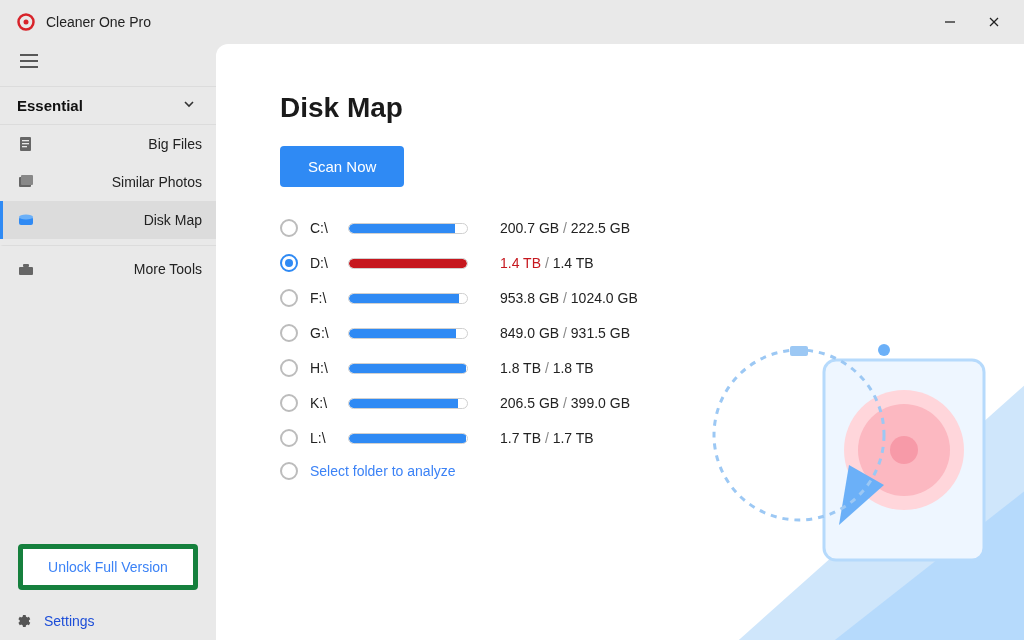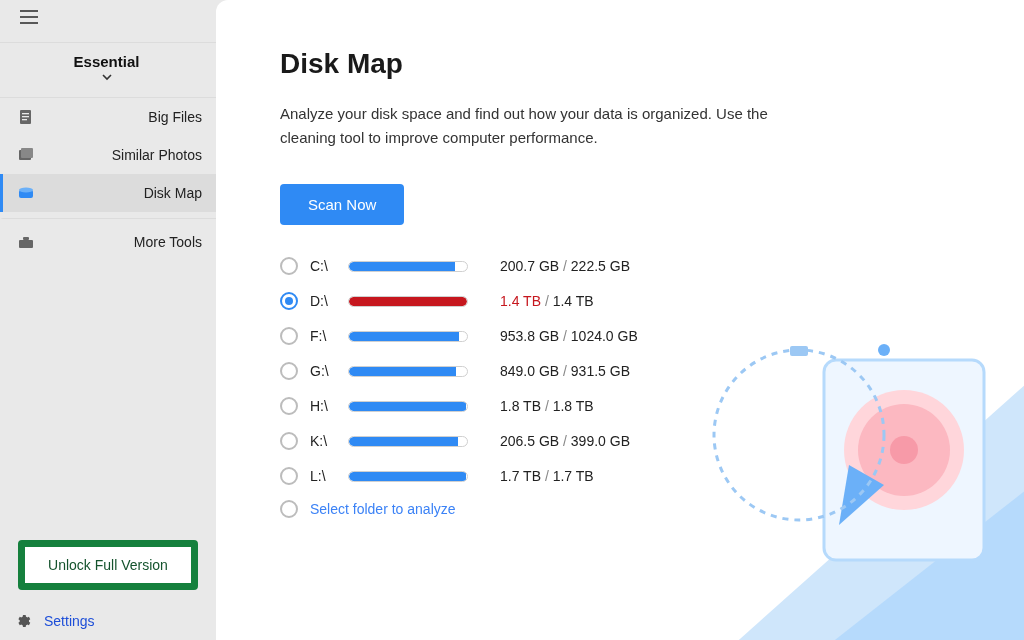--- a/index.html
+++ b/index.html
@@ -6,28 +6,28 @@
   html, body { width: 1024px; height: 640px; overflow: hidden; background: #e9e9e9; }
   .window { width: 1024px; height: 640px; background: #e9e9e9; display: flex; flex-direction: column; }
   .titlebar { height: 44px; display: flex; align-items: center; padding: 0 8px 0 16px; }
   .titlebar .logo { width: 20px; height: 20px; margin-right: 10px; display:flex; align-items:center; justify-content:center;}
   .titlebar .title { font-size: 14px; color: #222; flex: 1; }
   .win-controls { display: flex; gap: 0; }
   .win-btn { width: 44px; height: 30px; display: flex; align-items: center; justify-content: center; color: #333; }
   .body { flex: 1; display: flex; min-height: 0; }
   .sidebar { width: 216px; background: #e9e9e9; display: flex; flex-direction: column; padding-top: 4px; }
   .hamburger { padding: 6px 20px 14px 20px; color: #333; }
-  .section-header { display: flex; align-items: center; justify-content: space-between; padding: 10px 20px 10px 17px; font-size: 15px; font-weight: 600; color: #111; border-top: 1px solid #dcdcdc; cursor:pointer;flex-direction:column;}
+  .section-header { display: flex; align-items: center; justify-content: space-between; padding: 10px 20px 10px 17px; font-size: 15px; font-weight: 600; color: #111; border-top: 1px solid #dcdcdc; cursor:pointer;}
   .section-header.first { border-top: 1px solid #dcdcdc; border-bottom: 1px solid #dcdcdc; }
   .nav-item { display: flex; align-items: center; gap: 12px; padding: 10px 14px; font-size: 14px; color: #222; cursor: pointer; border-left: 3px solid transparent; justify-content: space-between;}
   .nav-item.active { background: #dcdcdc; border-left: 3px solid #2f8af4; }
   .nav-icon { width: 18px; height: 18px; display: flex; align-items: center; justify-content: center; color: #555; }
   .nav-icon.blue { color: #2f8af4; }
   .sidebar-spacer { flex: 1; }
-  .unlock-btn { margin: 0 18px 14px 18px; background: #fff; border: 7px solid #15803d; border-radius: 4px; padding: 10px 12px; font-size: 14px; color: #14532d; text-align: center; cursor:pointer;}
+  .unlock-btn { margin: 0 18px 14px 18px; background: #fff; border: 5px solid #15803d; border-radius: 4px; padding: 10px 12px; font-size: 14px; color: #3b82f6; text-align: center; cursor:pointer;}
   .settings-row { display: flex; align-items: center; gap: 12px; padding: 8px 14px 10px 14px; font-size: 14px; color: #1d4ed8; cursor:pointer;}
   .main { flex: 1; background: #fff; border-top-left-radius: 12px; padding: 48px 0 0 64px; position: relative; overflow: hidden; }
   .page-title { font-size: 28px; font-weight: 700; color: #1a1a1a; margin-bottom: 22px; }
   .page-desc { font-size: 15px; color: #333; line-height: 1.6; max-width: 520px; margin-bottom: 34px; }
   .scan-btn { background: #2f8af4; color: #fff; border: none; border-radius: 4px; padding: 12px 28px; font-size: 15px; cursor: pointer; margin-bottom: 30px; }
   .disk-list { display: flex; flex-direction: column; gap: 13px; }
   .disk-row { display: flex; align-items: center; gap: 12px; height: 22px;}
   .radio { width: 18px; height: 18px; border: 2px solid #bcbcbc; border-radius: 50%; background: #fff; display:flex; align-items:center; justify-content:center; cursor:pointer; flex-shrink:0;}
   .radio.selected { border-color: #2f8af4; }
   .radio.selected::after { content: ""; width: 8px; height: 8px; background: #2f8af4; border-radius: 50%; }
@@ -43,20 +43,42 @@
   .select-folder-row { display: flex; align-items: center; gap: 12px; }
   .select-folder-link { color: #3b82f6; font-size: 14px; cursor: pointer; }
   
   .illus { position: absolute; right: -40px; bottom: -40px; width: 480px; height: 480px; pointer-events:none; }
 </style>
 </head>
 <body>
 
 <div class="window">
 
+  <div class="titlebar">
+    <span class="logo">
+      <svg viewBox="0 0 24 24" width="20" height="20">
+          <circle cx="12" cy="12" r="9" fill="none" stroke="#d8232a" stroke-width="3"></circle>
+          <circle cx="12" cy="12" r="3" fill="#d8232a"></circle>
+        </svg>
+    </span>
+    <span class="title">Cleaner One Pro</span>
+    <div class="win-controls">
+      <div class="win-btn">
+        <svg width="12" height="12" viewBox="0 0 12 12">
+            <line x1="1" y1="6" x2="11" y2="6" stroke="#222" stroke-width="1.3"></line>
+          </svg>
+      </div>
+      <div class="win-btn">
+        <svg width="12" height="12" viewBox="0 0 12 12">
+            <line x1="2" y1="2" x2="10" y2="10" stroke="#222" stroke-width="1.3"></line>
+            <line x1="10" y1="2" x2="2" y2="10" stroke="#222" stroke-width="1.3"></line>
+          </svg>
+      </div>
+    </div>
+  </div>
 
   <div class="body">
 
     <div class="sidebar">
       <div class="hamburger">
         <svg width="18" height="14" viewBox="0 0 18 14">
             <line x1="0" y1="1" x2="18" y2="1" stroke="#333" stroke-width="1.6"></line>
             <line x1="0" y1="7" x2="18" y2="7" stroke="#333" stroke-width="1.6"></line>
             <line x1="0" y1="13" x2="18" y2="13" stroke="#333" stroke-width="1.6"></line>
           </svg>
@@ -124,21 +146,20 @@
           <svg width="16" height="16" viewBox="0 0 24 24">
               <path fill="#555" d="M12 8a4 4 0 100 8 4 4 0 000-8zm9 4a7 7 0 00-.1-1.2l2-1.6-2-3.4-2.4 1a7 7 0 00-2-1.2L16 3h-4l-.5 2.6a7 7 0 00-2 1.2l-2.4-1-2 3.4 2 1.6A7 7 0 007 12a7 7 0 00.1 1.2l-2 1.6 2 3.4 2.4-1a7 7 0 002 1.2L12 21h4l.5-2.6a7 7 0 002-1.2l2.4 1 2-3.4-2-1.6c.07-.4.1-.8.1-1.2z"></path>
             </svg>
         </span>
         <span>Settings</span>
       </div>
     </div>
 
     <div class="main">
       <h1 class="page-title">Disk Map</h1>
-      <p class="page-desc">Analyze your disk space and find out how your data is organized. Use the cleaning tool to improve computer performance.</p>
       <button class="scan-btn">Scan Now</button>
 
       <div class="disk-list" id="disk-list">
           <div class="disk-row">
             <span class="radio"></span>
             <span class="drive-label">C:\</span>
             <span class="bar-track">
               <span class="bar-fill blue" style="width: 90%;"></span>
             </span>
             <span class="usage-text"><span class="used">200.7 GB</span><span class="sep"> / </span><span> 222.5 GB</span></span>

